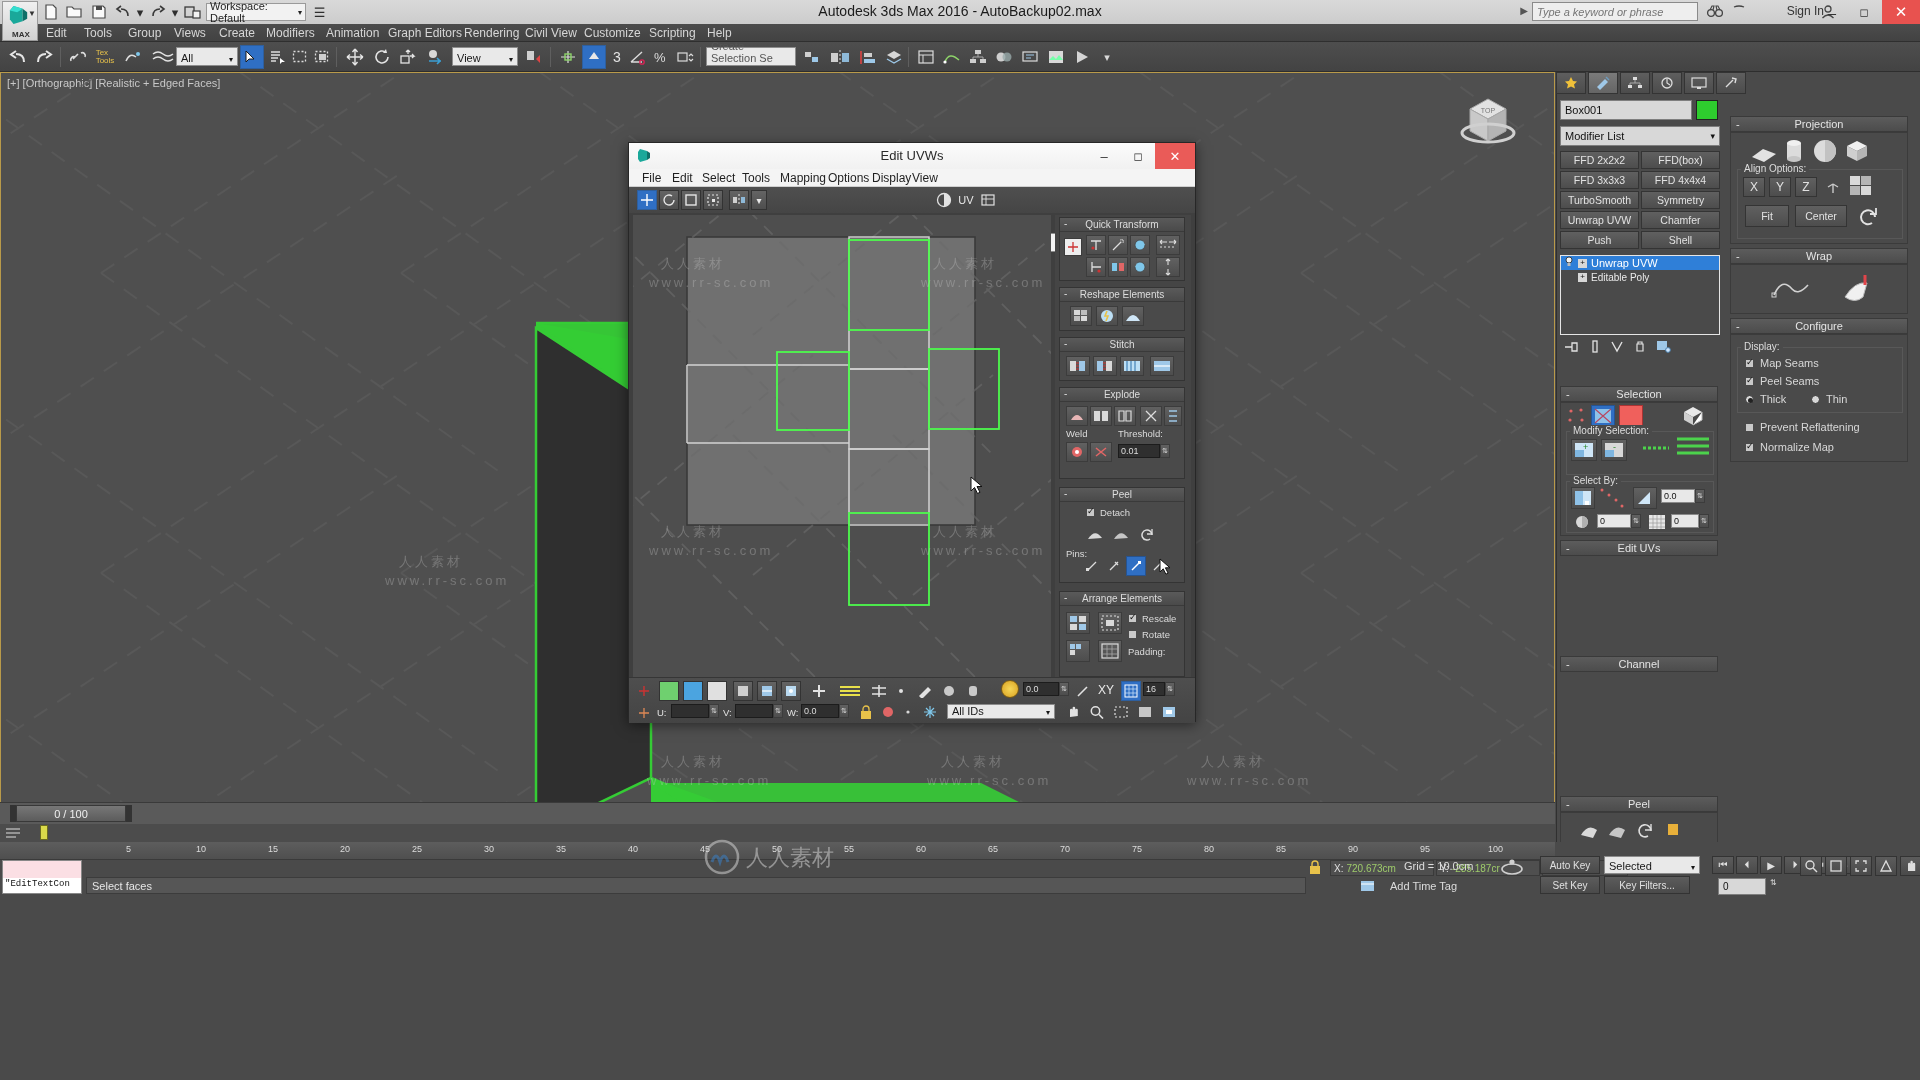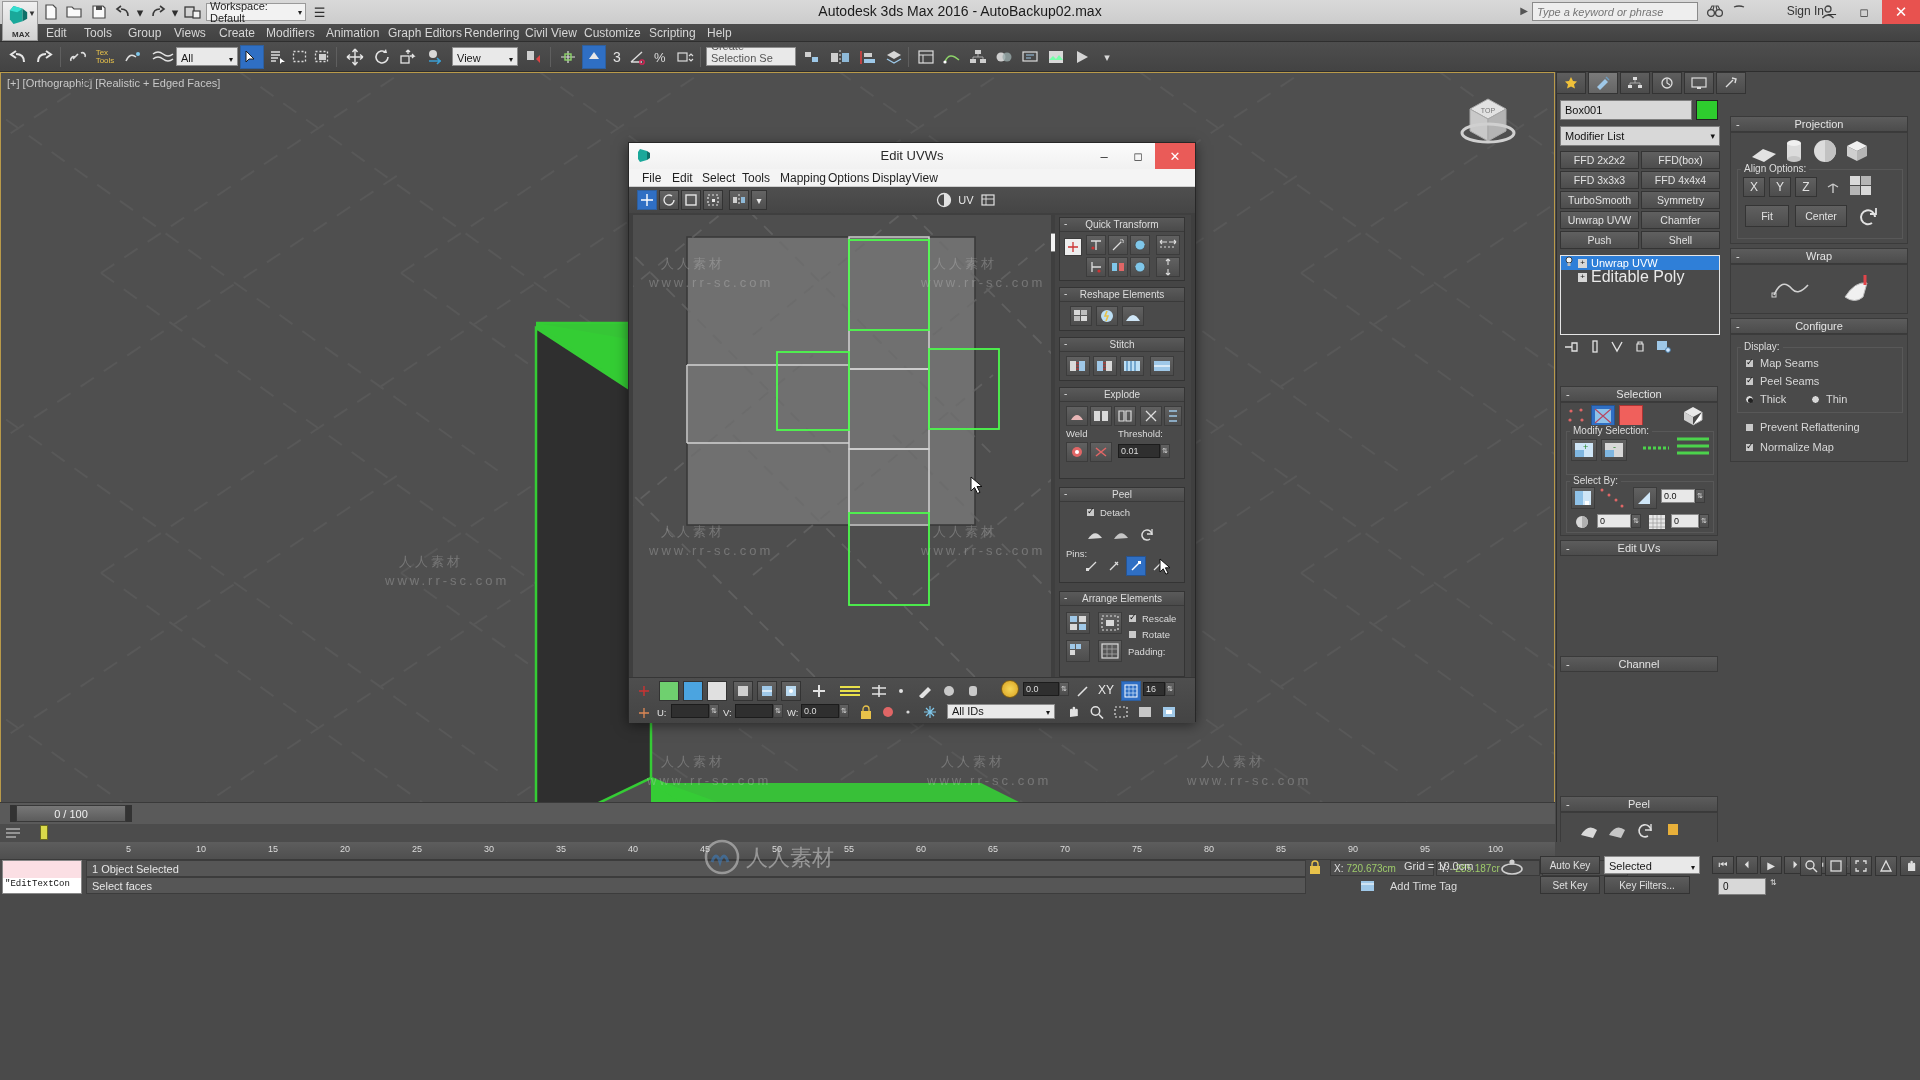--- a/index.html
+++ b/index.html
@@ -1135,21 +1135,21 @@
         <span>
           <svg width="10" height="11" viewBox="0 0 10 11">
               <circle cx="5" cy="4" r="3" fill="#f5f5f5" stroke="#222" stroke-width=".8"></circle>
               <rect x="3.5" y="7" width="3" height="3" fill="#bbb"></rect>
             </svg></span>
         <span style="display:inline-block;width:9px;height:9px;background:#d8d8d8;color:#111;font-size:8px;line-height:8px;text-align:center">+</span>
         <span style="font-size:11px;color:#fff">Unwrap UVW</span>
       </div>
       <div style="position:relative;height:14px;display:flex;align-items:center;gap:4px;padding-left:17px">
         <span style="display:inline-block;width:9px;height:9px;background:#d8d8d8;color:#111;font-size:8px;line-height:8px;text-align:center">+</span>
-        <span style="font-size:16px;color:#eaeaea">Editable Poly</span>
+        <span style="font-size:10px;color:#eaeaea">Editable Poly</span>
       </div>
     </div>
 
     <div style="position:relative;margin-top:4px;width:160px;height:18px;display:flex;align-items:center;gap:10px;padding-left:4px">
       <span>
         <svg width="16" height="12" viewBox="0 0 16 12">
             <path d="M1 6 h7 M8 2 v8 h5 V2z" stroke="#e2e2e2" stroke-width="1.3" fill="none"></path>
           </svg></span>
       <span>
         <svg width="10" height="13" viewBox="0 0 10 13">
@@ -1464,21 +1464,20 @@
       <div class="tick" style="left:1348px">90</div>
       <div class="tick" style="left:1420px">95</div>
       <div class="tick" style="left:1488px">100</div>
     </div>
 
     <div id="mxlistener">
       <div class="pink"></div>
       <div class="txt">"EditTextCon</div>
     </div>
 
-    <div id="statustext">1 Object Selected</div>
     <div id="prompttext">Select faces</div>
 
     <div style="position:absolute;left:1308px;top:18px;width:16px;height:16px">
       <svg width="14" height="15" viewBox="0 0 14 15">
           <rect x="2" y="6" width="10" height="8" fill="#e8c24a"></rect>
           <path d="M4 6 V4 a3 3 0 016 0 v2" fill="none" stroke="#e8c24a" stroke-width="1.4"></path>
         </svg></div>
 
     <div class="coordf" style="left:1330px;width:104px">
       <span>X:</span>

